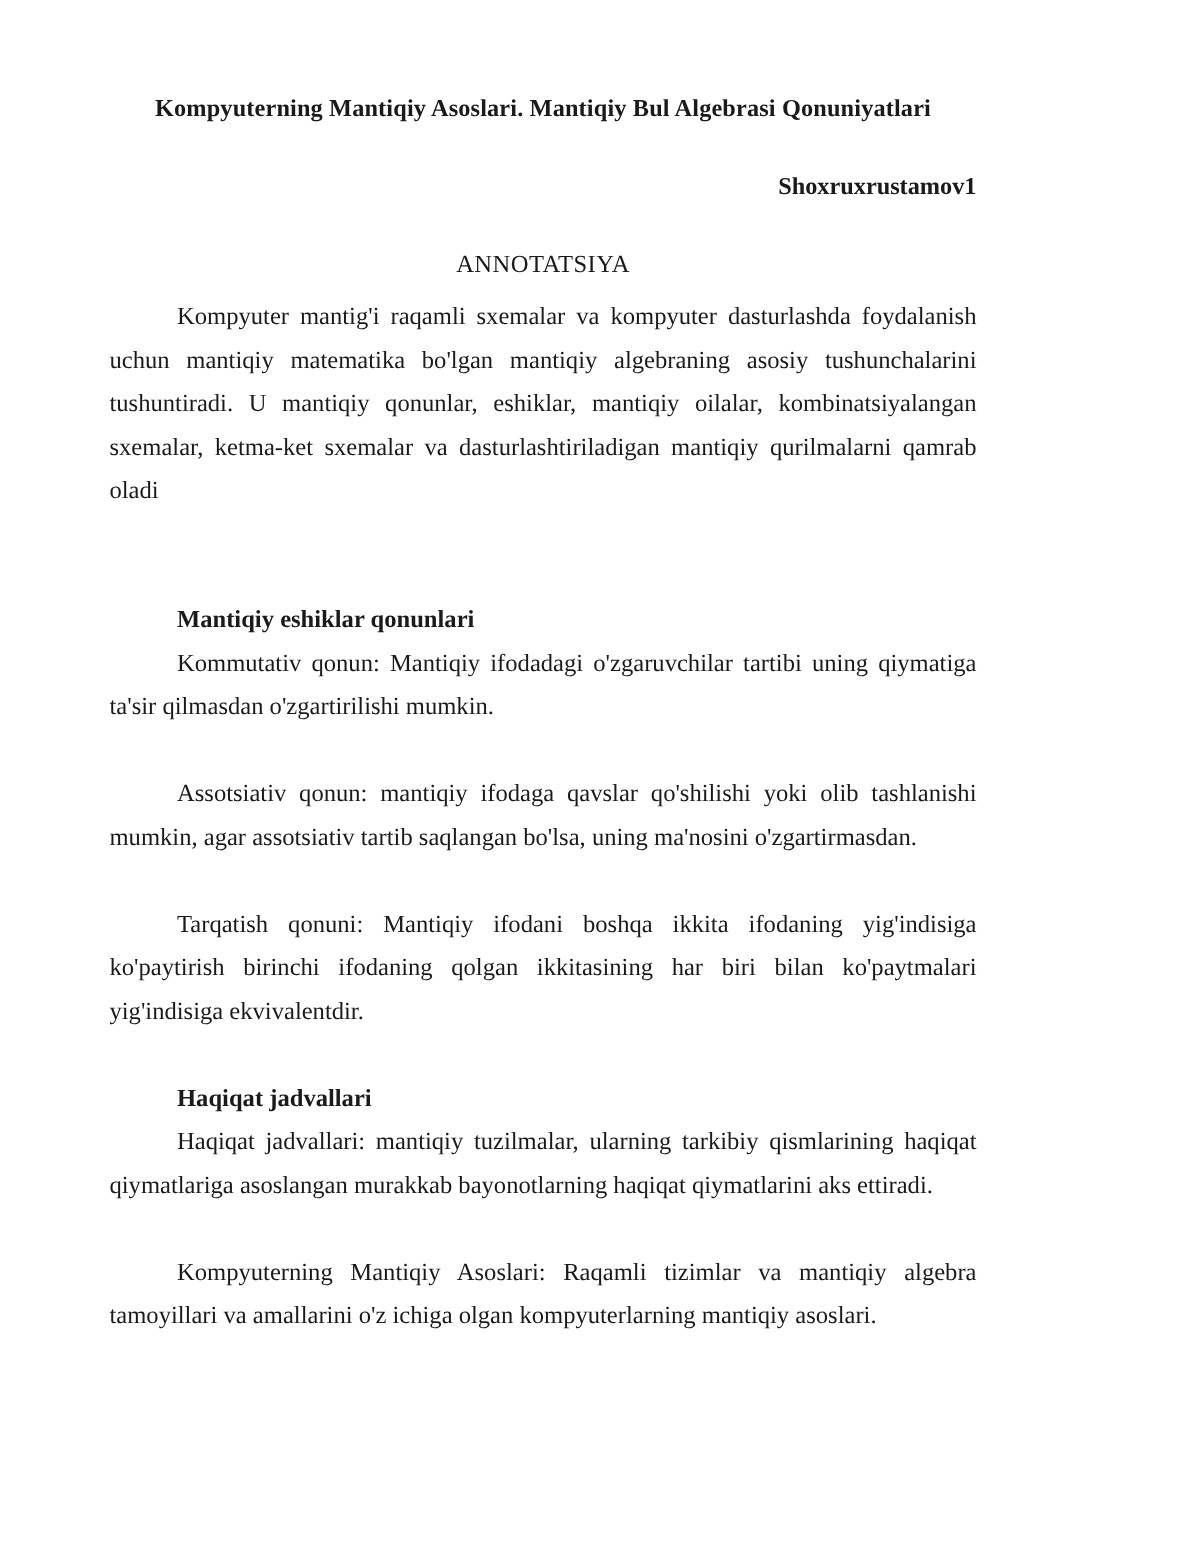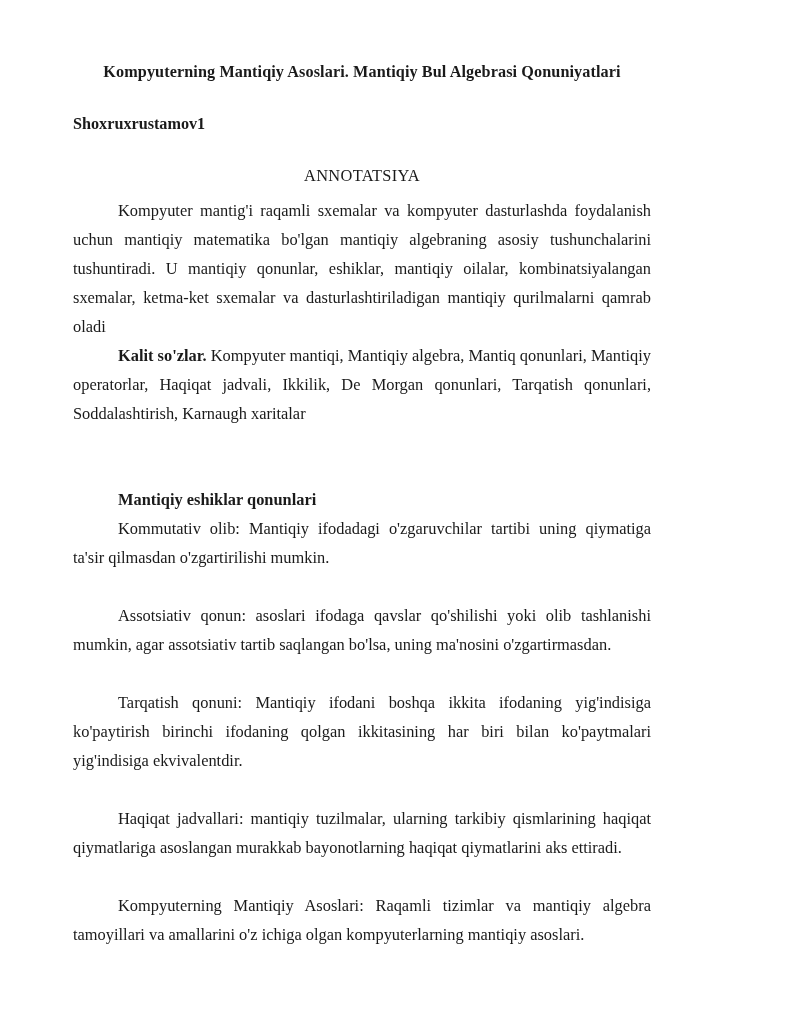--- a/index.html
+++ b/index.html
@@ -27,21 +27,21 @@
     padding-top: 62px;
     text-align: center;
     font-size: 16.2px;
     font-weight: bold;
     line-height: 1.35;
     letter-spacing: 0.1px;
   }
   .doc-author {
     margin: 0;
     padding-top: 30px;
-    text-align: left;
+    text-align: right;
     font-size: 16.2px;
     font-weight: bold;
     line-height: 1.35;
   }
   .section-label {
     margin: 0;
     padding-top: 29px;
     text-align: center;
     font-size: 16.4px;
     font-weight: normal;
@@ -98,31 +98,31 @@
   <h1 class="doc-title">Kompyuterning Mantiqiy Asoslari. Mantiqiy Bul Algebrasi Qonuniyatlari</h1>
 
   <div class="doc-author">Shoxruxrustamov1</div>
 
   <div class="section-label">ANNOTATSIYA</div>
 
   <div class="abstract-block">
     <p class="body-text last-line-natural">Kompyuter mantig'i raqamli sxemalar va kompyuter dasturlashda foydalanish uchun mantiqiy matematika bo'lgan mantiqiy algebraning asosiy tushunchalarini tushuntiradi. U mantiqiy qonunlar, eshiklar, mantiqiy oilalar, kombinatsiyalangan sxemalar, ketma-ket sxemalar va dasturlashtiriladigan mantiqiy qurilmalarni qamrab oladi</p>
   </div>
 
-  <p class="keywords"><span class="kw-label">Kalit so'zlar.</span><span> Kompyuter mantiqi, Mantiqiy algebra, Mantiq qonunlari, Mantiqiy operatorlar, Haqiqat jadvali, Ikkilik, De Morgan qonunlari, Tarqatish qonunlari, Soddalashtirish, Karnaugh xaritalar</span></p>
 
   <div class="gap-before-section"></div>
 
   <h2 class="heading">Mantiqiy eshiklar qonunlari</h2>
-  <p class="body-text last-line-natural">Kommutativ olib: Mantiqiy ifodadagi o'zgaruvchilar tartibi uning qiymatiga ta'sir qilmasdan o'zgartirilishi mumkin.</p>
+  <p class="body-text last-line-natural">Kommutativ qonun: Mantiqiy ifodadagi o'zgaruvchilar tartibi uning qiymatiga ta'sir qilmasdan o'zgartirilishi mumkin.</p>
   <div class="para-gap"></div>
-  <p class="body-text last-line-natural">Assotsiativ qonun: asoslari ifodaga qavslar qo'shilishi yoki olib tashlanishi mumkin, agar assotsiativ tartib saqlangan bo'lsa, uning ma'nosini o'zgartirmasdan.</p>
+  <p class="body-text last-line-natural">Assotsiativ qonun: mantiqiy ifodaga qavslar qo'shilishi yoki olib tashlanishi mumkin, agar assotsiativ tartib saqlangan bo'lsa, uning ma'nosini o'zgartirmasdan.</p>
   <div class="para-gap"></div>
   <p class="body-text last-line-natural">Tarqatish qonuni: Mantiqiy ifodani boshqa ikkita ifodaning yig'indisiga ko'paytirish birinchi ifodaning qolgan ikkitasining har biri bilan ko'paytmalari yig'indisiga ekvivalentdir.</p>
 
   <div class="block-gap"></div>
 
+  <h2 class="heading">Haqiqat jadvallari</h2>
   <p class="body-text last-line-natural">Haqiqat jadvallari: mantiqiy tuzilmalar, ularning tarkibiy qismlarining haqiqat qiymatlariga asoslangan murakkab bayonotlarning haqiqat qiymatlarini aks ettiradi.</p>
   <div class="para-gap"></div>
   <p class="body-text last-line-natural">Kompyuterning Mantiqiy Asoslari: Raqamli tizimlar va mantiqiy algebra tamoyillari va amallarini o'z ichiga olgan kompyuterlarning mantiqiy asoslari.</p>
   <div class="para-gap"></div>
 
 </div>
 
 </body></html>

